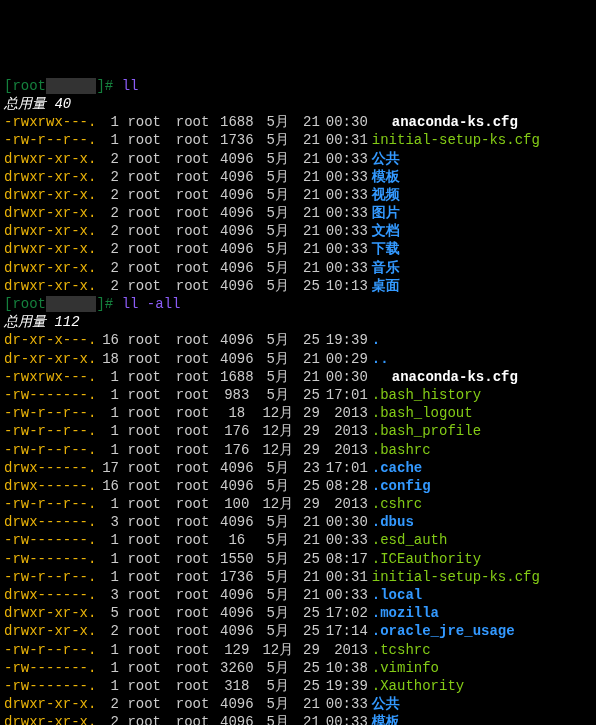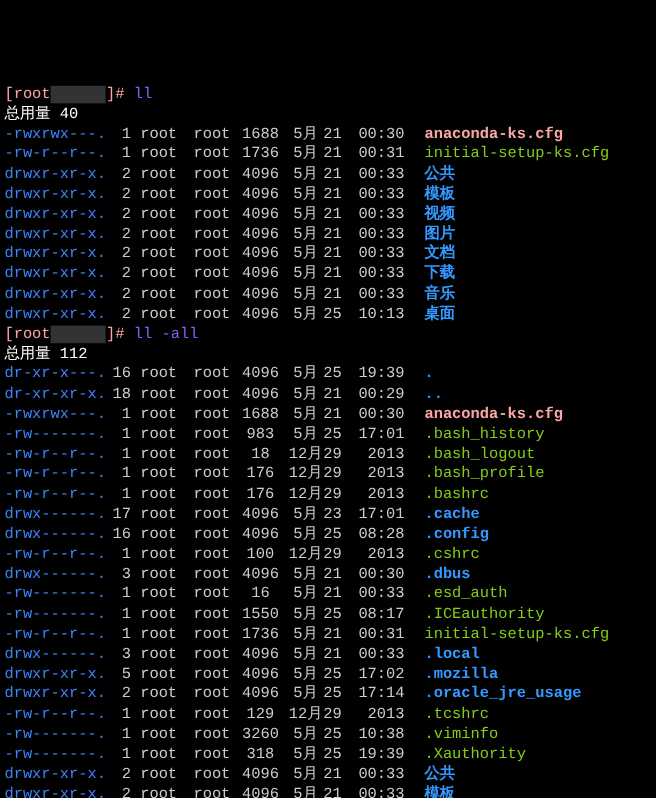--- a/index.html
+++ b/index.html
@@ -5,37 +5,37 @@
     body {
       margin: 0;
       padding: 4px;
       background: #000;
       color: #ccc;
       font-family: "Consolas", "Courier New", monospace;
       font-size: 14px;
       line-height: 1.3;
       white-space: pre;
     }
-    .prompt-user { color: #fca5a5; }
+    .prompt-user { color: #15803d; }
     .prompt-redacted { background: #333; color: #333; }
     .cmd { color: #8b5cf6; }
     .row { display: block; }
-    .perms { color: #3b82f6; display: inline-block; width: 90px; }
+    .perms { color: #eab308; display: inline-block; width: 90px; }
     .links { color: #ccc; display: inline-block; width: 25px; text-align: right; }
     .owner { color: #ccc; display: inline-block; width: 40px; }
     .group { color: #ccc; display: inline-block; width: 40px; }
     .size { color: #ccc; display: inline-block; width: 42px; text-align: center; }
     .month { color: #ccc; display: inline-block; width: 32px; text-align: center; margin-left: 4px; }
-    .day { color: #ccc; display: inline-block; width: 26px; text-align: left; }
-    .time { color: #ccc; display: inline-block; width: 48px; text-align: right; margin-right: 18px; }
+    .day { color: #ccc; display: inline-block; width: 26px; text-align: right; }
+    .time { color: #ccc; display: inline-block; width: 48px; text-align: right; margin-right: 4px; }
     .fname { display: inline; }
     .c-default { color: #84cc16; }
-    .c-green { color: #fca5a5; font-weight: bold; }
+    .c-green { color: #ffffff; font-weight: bold; margin-left: 20px; }
     .c-blue { color: #3399ff; font-weight: bold; margin-top: 15px; }
-    .c-white { color: #fff; }
+    .c-white { color: #fff; font-style: italic; }
   </style>
 </head>
 <body>
 
 
 
 <div id="term"><div class="row"><span class="prompt-user">[root</span><span class="prompt-redacted">      </span><span class="prompt-user">]# </span><span class="cmd">ll</span></div><div class="row c-white">总用量 40</div><div class="row"><span class="perms">-rwxrwx---.</span><span class="links">1</span> <span class="owner">root</span> <span class="group">root</span><span class="size">1688</span><span class="month">5月</span><span class="day">21</span><span class="time">00:30</span><span class="fname c-green">anaconda-ks.cfg</span></div><div class="row"><span class="perms">-rw-r--r--.</span><span class="links">1</span> <span class="owner">root</span> <span class="group">root</span><span class="size">1736</span><span class="month">5月</span><span class="day">21</span><span class="time">00:31</span><span class="fname c-default">initial-setup-ks.cfg</span></div><div class="row"><span class="perms">drwxr-xr-x.</span><span class="links">2</span> <span class="owner">root</span> <span class="group">root</span><span class="size">4096</span><span class="month">5月</span><span class="day">21</span><span class="time">00:33</span><span class="fname c-blue">公共</span></div><div class="row"><span class="perms">drwxr-xr-x.</span><span class="links">2</span> <span class="owner">root</span> <span class="group">root</span><span class="size">4096</span><span class="month">5月</span><span class="day">21</span><span class="time">00:33</span><span class="fname c-blue">模板</span></div><div class="row"><span class="perms">drwxr-xr-x.</span><span class="links">2</span> <span class="owner">root</span> <span class="group">root</span><span class="size">4096</span><span class="month">5月</span><span class="day">21</span><span class="time">00:33</span><span class="fname c-blue">视频</span></div><div class="row"><span class="perms">drwxr-xr-x.</span><span class="links">2</span> <span class="owner">root</span> <span class="group">root</span><span class="size">4096</span><span class="month">5月</span><span class="day">21</span><span class="time">00:33</span><span class="fname c-blue">图片</span></div><div class="row"><span class="perms">drwxr-xr-x.</span><span class="links">2</span> <span class="owner">root</span> <span class="group">root</span><span class="size">4096</span><span class="month">5月</span><span class="day">21</span><span class="time">00:33</span><span class="fname c-blue">文档</span></div><div class="row"><span class="perms">drwxr-xr-x.</span><span class="links">2</span> <span class="owner">root</span> <span class="group">root</span><span class="size">4096</span><span class="month">5月</span><span class="day">21</span><span class="time">00:33</span><span class="fname c-blue">下载</span></div><div class="row"><span class="perms">drwxr-xr-x.</span><span class="links">2</span> <span class="owner">root</span> <span class="group">root</span><span class="size">4096</span><span class="month">5月</span><span class="day">21</span><span class="time">00:33</span><span class="fname c-blue">音乐</span></div><div class="row"><span class="perms">drwxr-xr-x.</span><span class="links">2</span> <span class="owner">root</span> <span class="group">root</span><span class="size">4096</span><span class="month">5月</span><span class="day">25</span><span class="time">10:13</span><span class="fname c-blue">桌面</span></div><div class="row"><span class="prompt-user">[root</span><span class="prompt-redacted">      </span><span class="prompt-user">]# </span><span class="cmd">ll -all</span></div><div class="row c-white">总用量 112</div><div class="row"><span class="perms">dr-xr-x---.</span><span class="links">16</span> <span class="owner">root</span> <span class="group">root</span><span class="size">4096</span><span class="month">5月</span><span class="day">25</span><span class="time">19:39</span><span class="fname c-blue">.</span></div><div class="row"><span class="perms">dr-xr-xr-x.</span><span class="links">18</span> <span class="owner">root</span> <span class="group">root</span><span class="size">4096</span><span class="month">5月</span><span class="day">21</span><span class="time">00:29</span><span class="fname c-blue">..</span></div><div class="row"><span class="perms">-rwxrwx---.</span><span class="links">1</span> <span class="owner">root</span> <span class="group">root</span><span class="size">1688</span><span class="month">5月</span><span class="day">21</span><span class="time">00:30</span><span class="fname c-green">anaconda-ks.cfg</span></div><div class="row"><span class="perms">-rw-------.</span><span class="links">1</span> <span class="owner">root</span> <span class="group">root</span><span class="size">983</span><span class="month">5月</span><span class="day">25</span><span class="time">17:01</span><span class="fname c-default">.bash_history</span></div><div class="row"><span class="perms">-rw-r--r--.</span><span class="links">1</span> <span class="owner">root</span> <span class="group">root</span><span class="size">18</span><span class="month">12月</span><span class="day">29</span><span class="time">2013</span><span class="fname c-default">.bash_logout</span></div><div class="row"><span class="perms">-rw-r--r--.</span><span class="links">1</span> <span class="owner">root</span> <span class="group">root</span><span class="size">176</span><span class="month">12月</span><span class="day">29</span><span class="time">2013</span><span class="fname c-default">.bash_profile</span></div><div class="row"><span class="perms">-rw-r--r--.</span><span class="links">1</span> <span class="owner">root</span> <span class="group">root</span><span class="size">176</span><span class="month">12月</span><span class="day">29</span><span class="time">2013</span><span class="fname c-default">.bashrc</span></div><div class="row"><span class="perms">drwx------.</span><span class="links">17</span> <span class="owner">root</span> <span class="group">root</span><span class="size">4096</span><span class="month">5月</span><span class="day">23</span><span class="time">17:01</span><span class="fname c-blue">.cache</span></div><div class="row"><span class="perms">drwx------.</span><span class="links">16</span> <span class="owner">root</span> <span class="group">root</span><span class="size">4096</span><span class="month">5月</span><span class="day">25</span><span class="time">08:28</span><span class="fname c-blue">.config</span></div><div class="row"><span class="perms">-rw-r--r--.</span><span class="links">1</span> <span class="owner">root</span> <span class="group">root</span><span class="size">100</span><span class="month">12月</span><span class="day">29</span><span class="time">2013</span><span class="fname c-default">.cshrc</span></div><div class="row"><span class="perms">drwx------.</span><span class="links">3</span> <span class="owner">root</span> <span class="group">root</span><span class="size">4096</span><span class="month">5月</span><span class="day">21</span><span class="time">00:30</span><span class="fname c-blue">.dbus</span></div><div class="row"><span class="perms">-rw-------.</span><span class="links">1</span> <span class="owner">root</span> <span class="group">root</span><span class="size">16</span><span class="month">5月</span><span class="day">21</span><span class="time">00:33</span><span class="fname c-default">.esd_auth</span></div><div class="row"><span class="perms">-rw-------.</span><span class="links">1</span> <span class="owner">root</span> <span class="group">root</span><span class="size">1550</span><span class="month">5月</span><span class="day">25</span><span class="time">08:17</span><span class="fname c-default">.ICEauthority</span></div><div class="row"><span class="perms">-rw-r--r--.</span><span class="links">1</span> <span class="owner">root</span> <span class="group">root</span><span class="size">1736</span><span class="month">5月</span><span class="day">21</span><span class="time">00:31</span><span class="fname c-default">initial-setup-ks.cfg</span></div><div class="row"><span class="perms">drwx------.</span><span class="links">3</span> <span class="owner">root</span> <span class="group">root</span><span class="size">4096</span><span class="month">5月</span><span class="day">21</span><span class="time">00:33</span><span class="fname c-blue">.local</span></div><div class="row"><span class="perms">drwxr-xr-x.</span><span class="links">5</span> <span class="owner">root</span> <span class="group">root</span><span class="size">4096</span><span class="month">5月</span><span class="day">25</span><span class="time">17:02</span><span class="fname c-blue">.mozilla</span></div><div class="row"><span class="perms">drwxr-xr-x.</span><span class="links">2</span> <span class="owner">root</span> <span class="group">root</span><span class="size">4096</span><span class="month">5月</span><span class="day">25</span><span class="time">17:14</span><span class="fname c-blue">.oracle_jre_usage</span></div><div class="row"><span class="perms">-rw-r--r--.</span><span class="links">1</span> <span class="owner">root</span> <span class="group">root</span><span class="size">129</span><span class="month">12月</span><span class="day">29</span><span class="time">2013</span><span class="fname c-default">.tcshrc</span></div><div class="row"><span class="perms">-rw-------.</span><span class="links">1</span> <span class="owner">root</span> <span class="group">root</span><span class="size">3260</span><span class="month">5月</span><span class="day">25</span><span class="time">10:38</span><span class="fname c-default">.viminfo</span></div><div class="row"><span class="perms">-rw-------.</span><span class="links">1</span> <span class="owner">root</span> <span class="group">root</span><span class="size">318</span><span class="month">5月</span><span class="day">25</span><span class="time">19:39</span><span class="fname c-default">.Xauthority</span></div><div class="row"><span class="perms">drwxr-xr-x.</span><span class="links">2</span> <span class="owner">root</span> <span class="group">root</span><span class="size">4096</span><span class="month">5月</span><span class="day">21</span><span class="time">00:33</span><span class="fname c-blue">公共</span></div><div class="row"><span class="perms">drwxr-xr-x.</span><span class="links">2</span> <span class="owner">root</span> <span class="group">root</span><span class="size">4096</span><span class="month">5月</span><span class="day">21</span><span class="time">00:33</span><span class="fname c-blue">模板</span></div></div>
 
 
 

